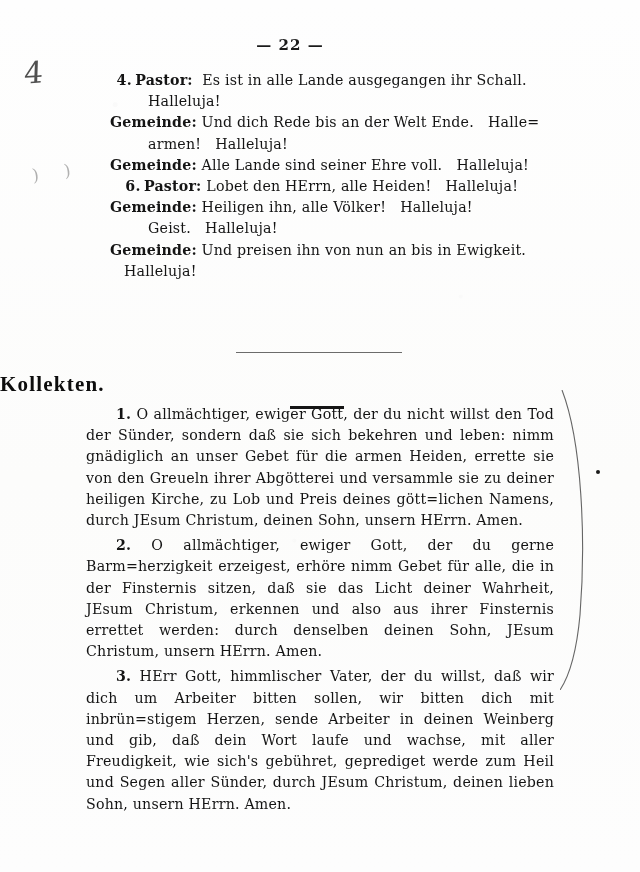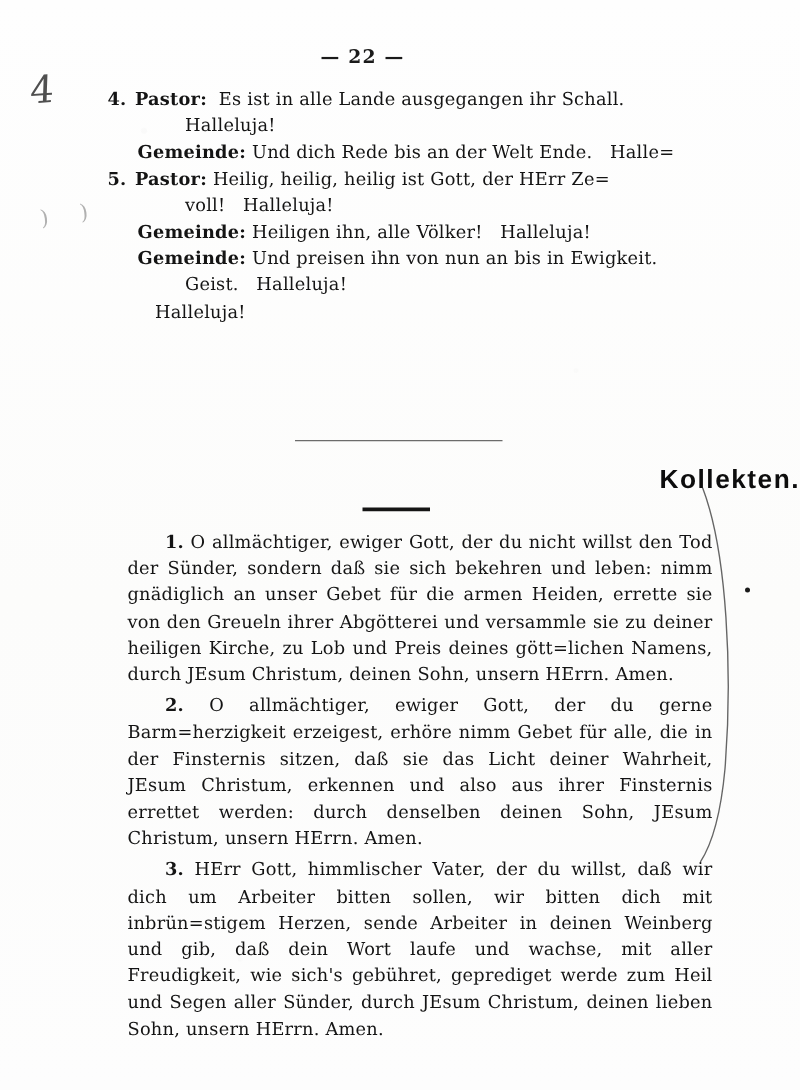--- a/index.html
+++ b/index.html
@@ -108,20 +108,21 @@
   .versicle {
     margin-bottom: 0px;
   }
   .vline {
     display: block;
     white-space: pre-wrap;
   }
   .vline.num {
     text-indent: 0;
     padding-left: 0;
+    text-align: center;
   }
   .vline.gem {
     text-indent: 0;
     padding-left: 24px;
   }
   .vline.cont {
     padding-left: 62px;
   }
   .vline.cont2 {
     padding-left: 38px;
@@ -143,43 +144,42 @@
     width: 166px;
     height: 1px;
     background: #3b3b3b;
     opacity: 0.75;
   }
   .section-title {
     position: absolute;
     left: 0;
     top: 372px;
     width: 640px;
-    text-align: right;
-    font-family: Liberation Sans, sans-serif;
+    text-align: left;
+    font-family: Liberation Serif, serif;
     font-weight: bold;
     font-size: 21px;
     letter-spacing: 1.2px;
     color: #0d0d0d;
   }
   .rule-bottom {
     position: absolute;
     left: 290px;
     top: 406px;
     width: 54px;
     height: 2.5px;
     background: #151515;
   }
 
   
   .collects {
     position: absolute;
     left: 86px;
-    top: 424px;
+    top: 404px;
     width: 468px;
-    margin-left: 16px;
   }
   .collect {
     text-align: justify;
     text-justify: inter-word;
     text-indent: 30px;
     margin: 0 0 4px 0;
     hyphens: manual;
   }
   .collect:last-child {
     margin-bottom: 0;
@@ -205,29 +205,30 @@
   </svg>
   <div class="scan-dot"></div>
 
   <div class="liturgy fraktur">
       <div class="versicle">
         <div class="vline num"><span class="numlabel">4.</span><span class="speaker">Pastor:</span><span>  Es ist in alle Lande ausgegangen ihr Schall.</span></div>
         <div class="vline cont"><span>Halleluja!</span></div>
         <div class="vline gem"><span class="speaker">Gemeinde:</span><span> Und dich Rede bis an der Welt Ende.   Halle=</span></div>
       </div>
       <div class="versicle">
-        <div class="vline num"><span class="numlabel">5.</span><span class="speaker">Pastor:</span><span> Heilig, heilig, heilig ist Gott, der HErr Ze=</span></div>
-        <div class="vline cont"><span>voll!   Halleluja!</span></div>
-      </div>
-      <div class="versicle">
+        <div class="vline cont"><span>armen!   Halleluja!</span></div>
+        <div class="vline gem"><span class="speaker">Gemeinde:</span><span> Alle Lande sind seiner Ehre voll.   Halleluja!</span></div>
+      </div>
+      <div class="versicle">
+        <div class="vline num"><span class="numlabel">6.</span><span class="speaker">Pastor:</span><span> Lobet den HErrn, alle Heiden!   Halleluja!</span></div>
         <div class="vline gem"><span class="speaker">Gemeinde:</span><span> Heiligen ihn, alle Völker!   Halleluja!</span></div>
       </div>
       <div class="versicle">
+        <div class="vline cont"><span>Geist.   Halleluja!</span></div>
         <div class="vline gem"><span class="speaker">Gemeinde:</span><span> Und preisen ihn von nun an bis in Ewigkeit.</span></div>
-        <div class="vline cont"><span>Geist.   Halleluja!</span></div>
         <div class="vline cont2"><span>Halleluja!</span></div>
       </div>
     </div>
 
   <div class="rule-top"></div>
 
   <div class="section-title">Kollekten.</div>
 
   <div class="rule-bottom"></div>
 

